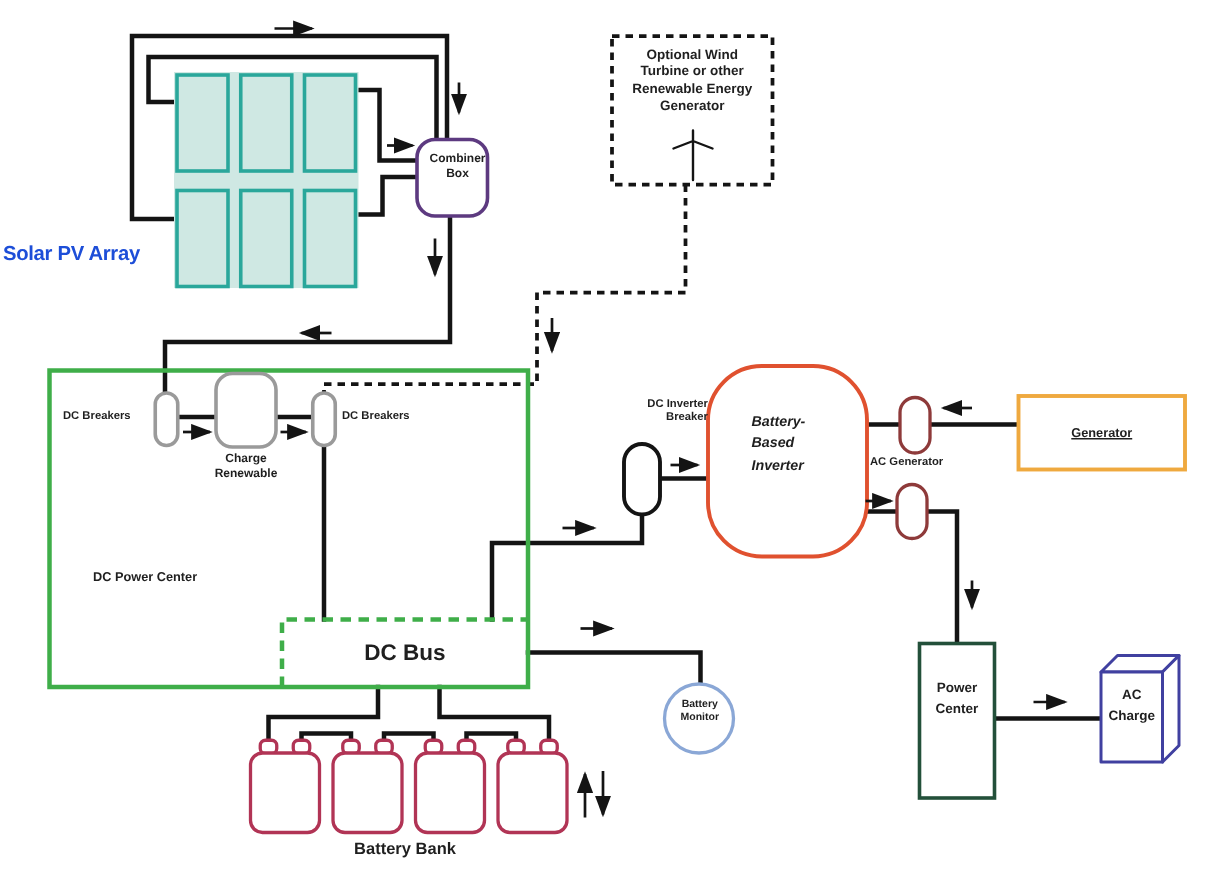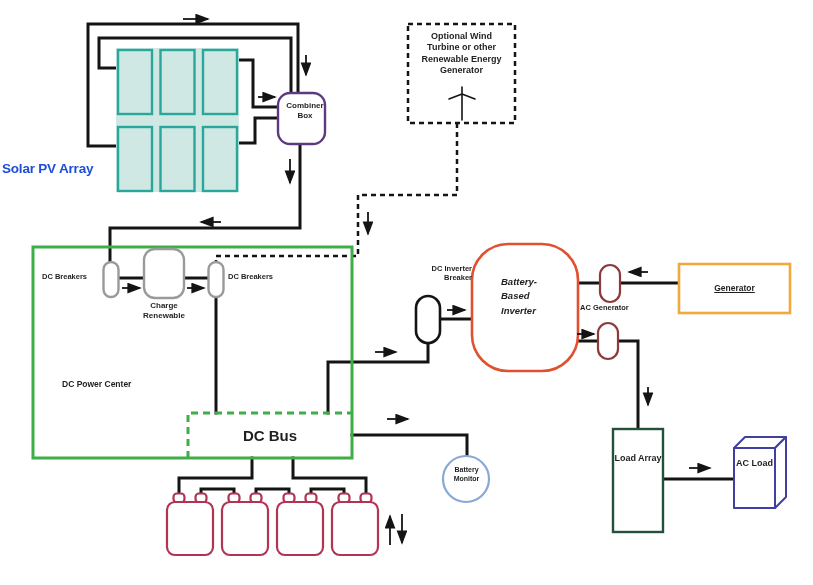--- a/index.html
+++ b/index.html
@@ -162,20 +162,21 @@
   </svg>
 
   <div class="lbl" id="lbl-solar">Solar PV Array</div>
   <div class="lbl" id="lbl-combiner">Combiner Box</div>
   <div class="lbl" id="lbl-wind">Optional Wind Turbine or other Renewable Energy Generator</div>
   <div class="lbl" id="lbl-dcb-left">DC Breakers</div>
   <div class="lbl" id="lbl-cc">Charge Renewable</div>
   <div class="lbl" id="lbl-dcb-right">DC Breakers</div>
   <div class="lbl" id="lbl-dcpc">DC Power Center</div>
   <div class="lbl" id="lbl-dcbus">DC Bus</div>
+  <div class="lbl" id="lbl-bbank">Battery Bank</div>
   <div class="lbl" id="lbl-bmon">Battery Monitor</div>
   <div class="lbl" id="lbl-dcib">DC Inverter Breaker</div>
   <div class="lbl" id="lbl-bbi">Battery-Based Inverter</div>
   <div class="lbl" id="lbl-acb">AC Generator</div>
   <div class="lbl" id="lbl-gen">Generator</div>
-  <div class="lbl" id="lbl-lc">Load Array</div>
-  <div class="lbl" id="lbl-acl">AC Load</div>
+  <div class="lbl" id="lbl-lc">Power Center</div>
+  <div class="lbl" id="lbl-acl">AC Charge</div>
 </div>
 
 </body></html>

